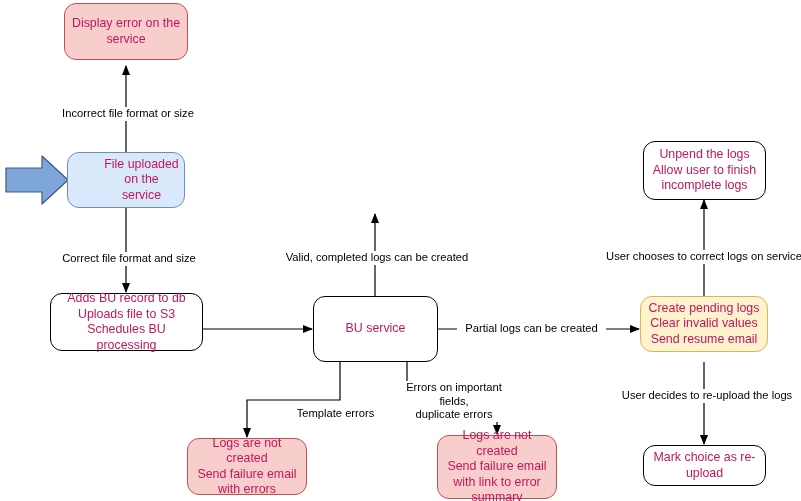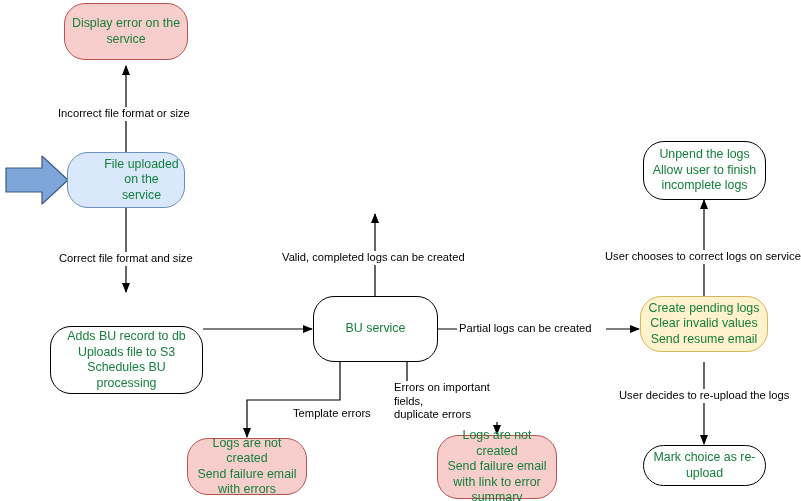--- a/index.html
+++ b/index.html
@@ -21,45 +21,46 @@
     position: absolute;
     left: 0;
     top: 0;
     width: 801px;
     height: 501px;
   }
   .node {
     position: absolute;
     box-sizing: border-box;
     border: 1.2px solid #000000;
-    border-radius: 21px;
+    border-radius: 12px;
     display: flex;
     align-items: center;
     justify-content: center;
     text-align: center;
     font-size: 12.4px;
     line-height: 15.5px;
-    color: #15803d;
+    color: #be185d;
     background: #ffffff;
     white-space: pre-line;
     padding: 2px 5px;
     z-index: 2;
   }
   .node.pink   { background: #f8cecc; border-color: #b85450; }
   .node.blue   { background: #dae8fc; border-color: #6c8ebf; padding-left: 36px; }
   .node.green  { background: #d5e8d4; border-color: #82b366; }
   .node.yellow { background: #ffe6cc; border-color: #d6b656; background: #fff2cc; }
   .node.white  { background: #ffffff; border-color: #000000; }
 
   .edge-label {
     position: absolute;
     font-size: 11.2px;
     line-height: 13.5px;
     color: #000000;
     background: #ffffff;
+    text-align: center;
     white-space: pre-line;
     padding: 0 2px;
     z-index: 3;
   }
 </style>
 </head>
 <body>
 
 <div id="canvas">
 
@@ -90,21 +91,21 @@
 
     <path d="M6,168 L42,168 L42,156 L68,180 L42,204 L42,192 L6,192 z" fill="#7ea6d9" stroke="#3d5a80" stroke-width="1.2" stroke-linejoin="round"></path>
   </svg>
 
   <div class="node pink" style="left:64px; top:3px; width:124px; height:57px;">Display error on the
 service</div>
 
   <div class="node blue" style="left:67px; top:152px; width:118px; height:56px;">File uploaded on the
 service</div>
 
-  <div class="node white" style="left:50px; top:293px; width:153px; height:68px;margin-top:33px;">Adds BU record to db
+  <div class="node white" style="left:50px; top:293px; width:153px; height:58px;">Adds BU record to db
 Uploads file to S3
 Schedules BU processing</div>
 
 
   <div class="node white" style="left:313px; top:296px; width:125px; height:66px;">BU service</div>
 
   <div class="node yellow" style="left:640px; top:296px; width:128px; height:56px;">Create pending logs
 Clear invalid values
 Send resume email</div>
 

